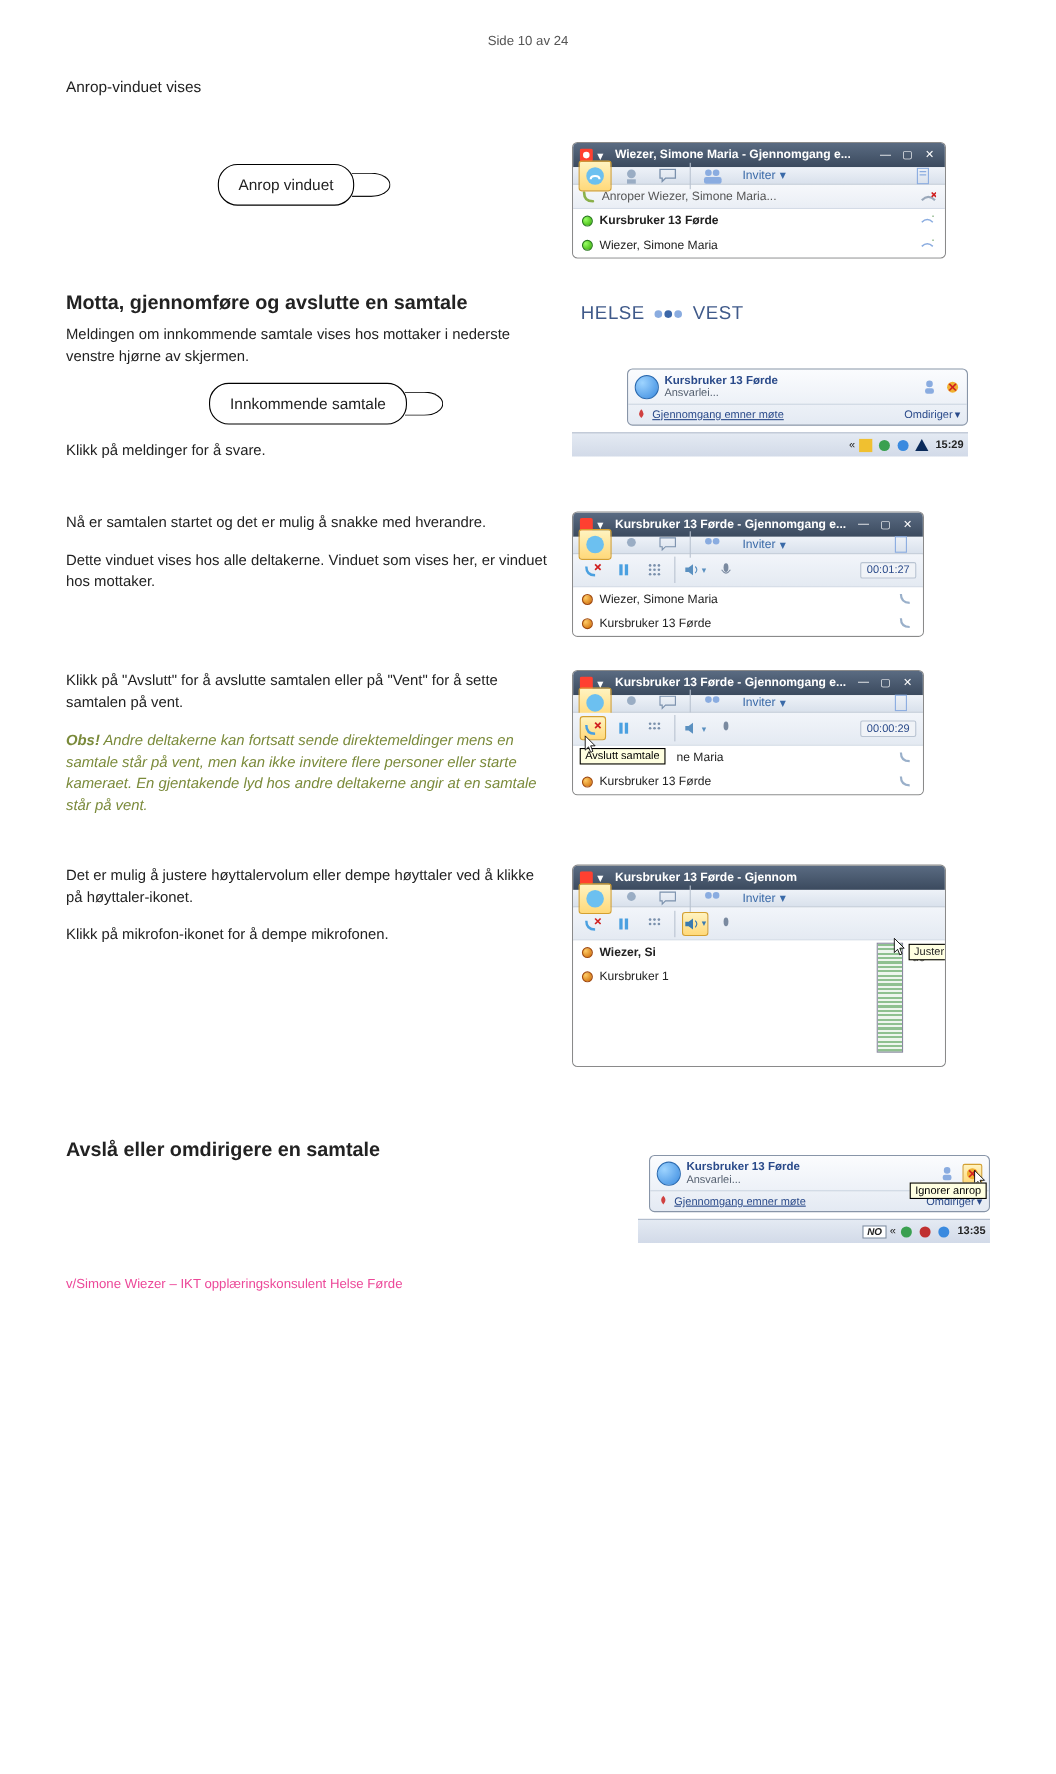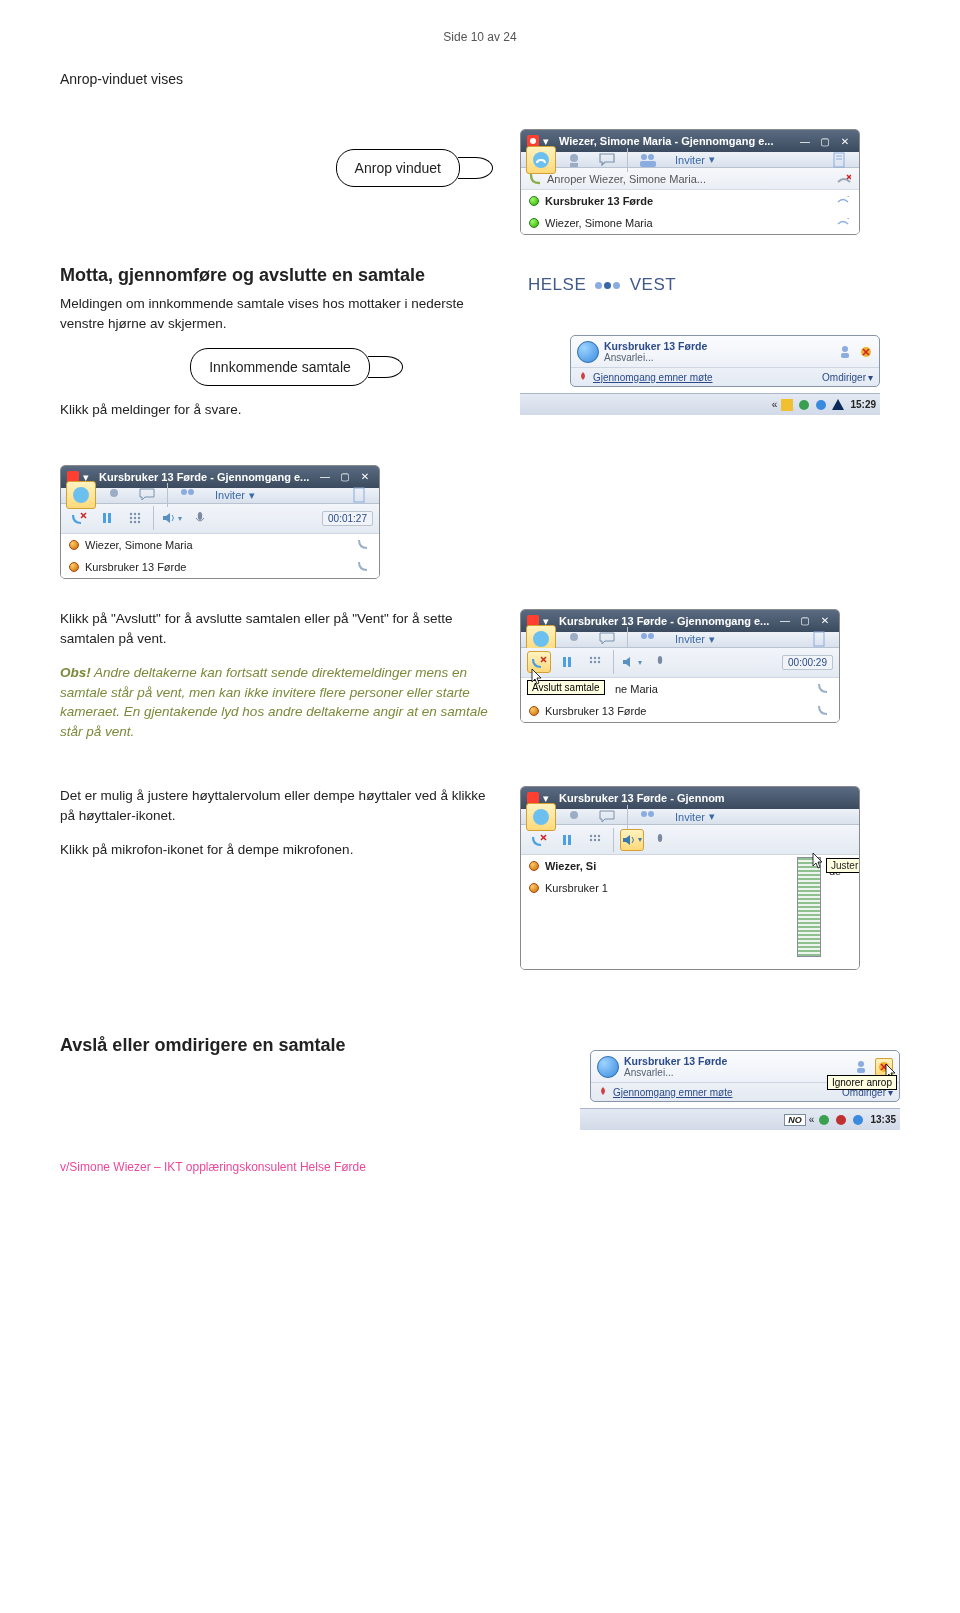--- a/index.html
+++ b/index.html
@@ -83,21 +83,21 @@
 </head>
 <body>
 
 <div class="page">
 
   <div class="page-num">Side 10 av 24</div>
 
   <p style="font-size:14px;margin-bottom:40px;">Anrop-vinduet vises</p>
 
   <div class="row">
-    <div class="left-col" style="display:flex;justify-content:flex-end;padding-right:40px;padding-top:20px;">
+    <div class="left-col" style="display:flex;justify-content:center;padding-right:40px;padding-top:20px;">
       <div class="callout">Anrop vinduet</div>
     </div>
     <div class="right-col">
 
       <div class="ocs">
         <div class="titlebar">
           <span class="ti">
               <svg width="12" height="12">
                 <rect width="12" height="12" rx="2" fill="#ff4030"></rect>
                 <circle cx="6" cy="6" r="3" fill="#fff"></circle>
@@ -266,20 +266,24 @@
                 <path d="M7 1 l6 11 h-12 z" fill="#0a2a5a"></path>
               </svg>
             </span>
           <span class="clock">15:29</span>
         </div>
       </div>
     </div>
   </div>
 
   <div class="row">
+    <div class="left-col">
+      <p>Nå er samtalen startet og det er mulig å snakke med hverandre.</p>
+      <p>Dette vinduet vises hos alle deltakerne. Vinduet som vises her, er vinduet hos mottaker.</p>
+    </div>
     <div class="right-col">
       <div class="ocs small">
         <div class="titlebar">
           <span class="ti">
               <svg width="12" height="12">
                 <rect width="12" height="12" rx="2" fill="#ff4030"></rect>
               </svg>
             </span>
           <span class="ti">▾</span>
           <span class="title">Kursbruker 13 Førde - Gjennomgang e...</span>

